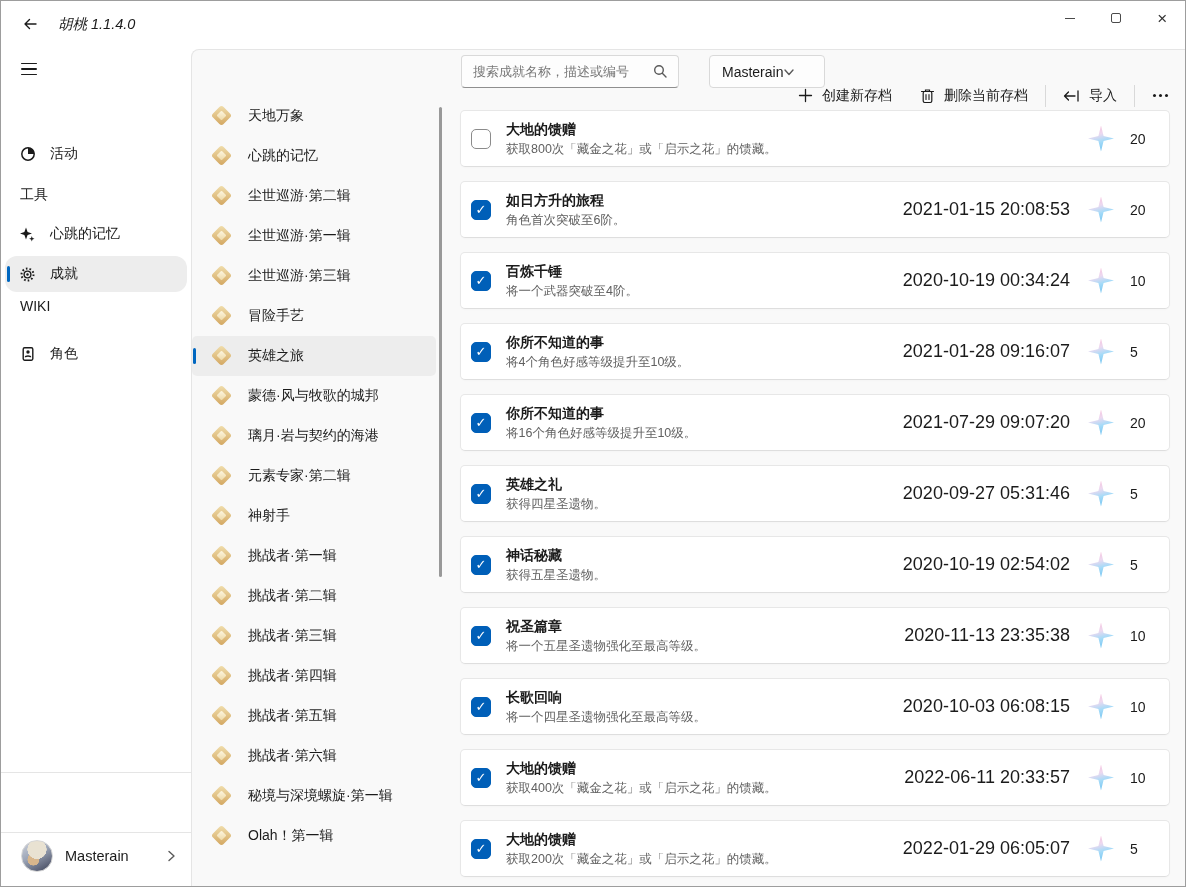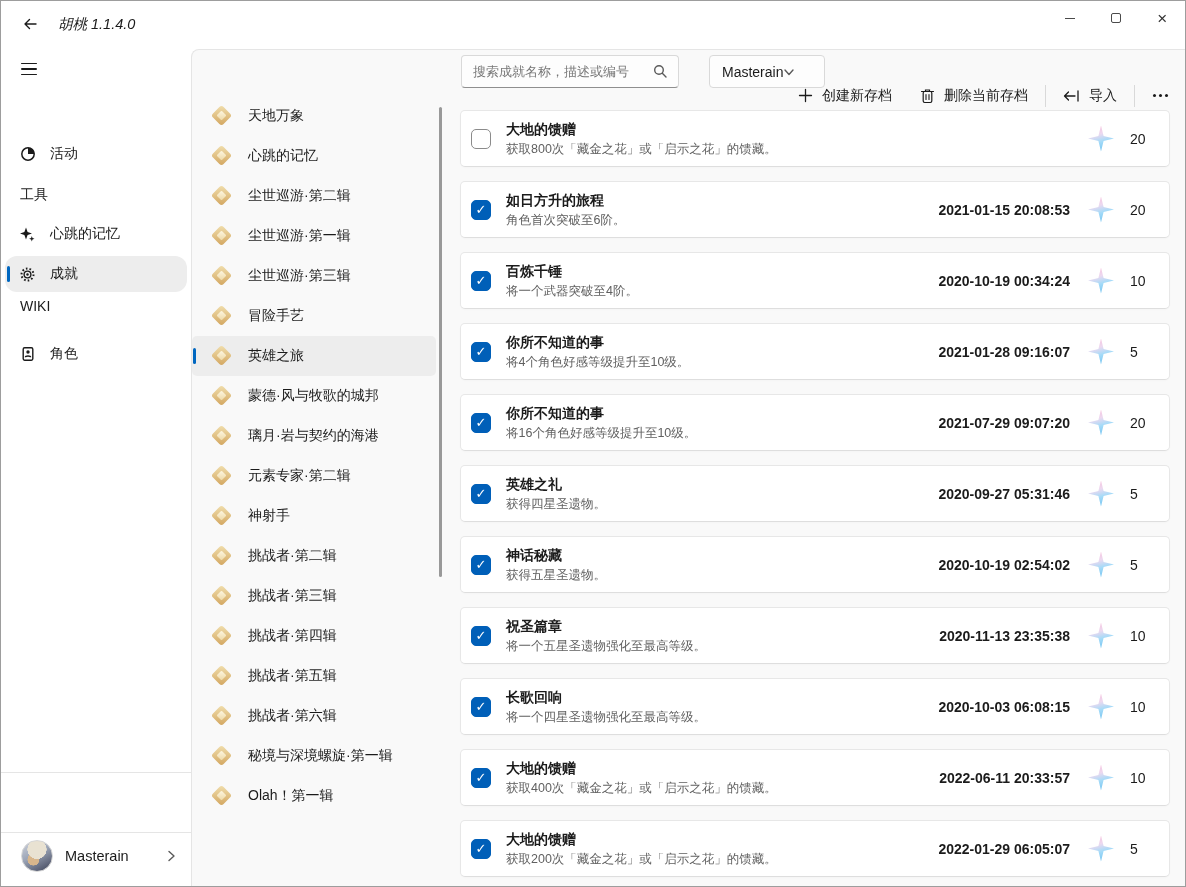--- a/index.html
+++ b/index.html
@@ -63,21 +63,21 @@
 
   
   .rows { position:absolute; left:268px; top:60px; width:710px; display:flex; flex-direction:column; gap:14px; }
   .card { height:57px; background:#fff; border:1px solid #e7e7e7; border-bottom-color:#dedede; border-radius:5px; display:flex; align-items:center; padding:0 15px 0 10px; box-shadow:0 1px 2px rgba(0,0,0,0.02); }
   .cb { width:20px; height:20px; border-radius:5px; border:1px solid #8b8b8b; background:#fff; flex:none; margin-right:15px; display:flex; align-items:center; justify-content:center; }
   .cb.checked { background:#005fb8; border-color:#005fb8; }
   .cb.checked::after { content:"✓"; color:#fff; font-size:13px; font-weight:bold; }
   .ach-text { flex:1; min-width:0; }
   .ach-title { font-size:14px; font-weight:600; line-height:17px; }
   .ach-desc { font-size:12.5px; color:#606060; margin-top:4px; line-height:15px; }
-  .ach-date { font-size:14px; color:#1b1b1b; margin-right:18px; white-space:nowrap;font-weight:bold; }
+  .ach-date { font-size:18px; color:#1b1b1b; margin-right:18px; white-space:nowrap; }
   .gem { width:26px; height:26px; flex:none; margin-right:16px;
     background:linear-gradient(165deg,#f7c3de 8%,#ecd9f0 34%,#a5dbf8 58%,#6fc1f0 92%);
     clip-path:polygon(50% 0,60% 40%,100% 50%,60% 60%,50% 100%,40% 60%,0 50%,40% 40%); }
   .ach-count { width:24px; text-align:left; font-size:14px; }
 
   svg { display:block; }
 </style>
 </head>
 <body>
 
@@ -280,20 +280,24 @@
   <div class="cat-item">
     <span class="cat-icon"></span>
     <span>元素专家·第二辑</span>
   </div>
 
   <div class="cat-item">
     <span class="cat-icon"></span>
     <span>神射手</span>
   </div>
 
+  <div class="cat-item">
+    <span class="cat-icon"></span>
+    <span>挑战者·第一辑</span>
+  </div>
 
   <div class="cat-item">
     <span class="cat-icon"></span>
     <span>挑战者·第二辑</span>
   </div>
 
   <div class="cat-item">
     <span class="cat-icon"></span>
     <span>挑战者·第三辑</span>
   </div>

